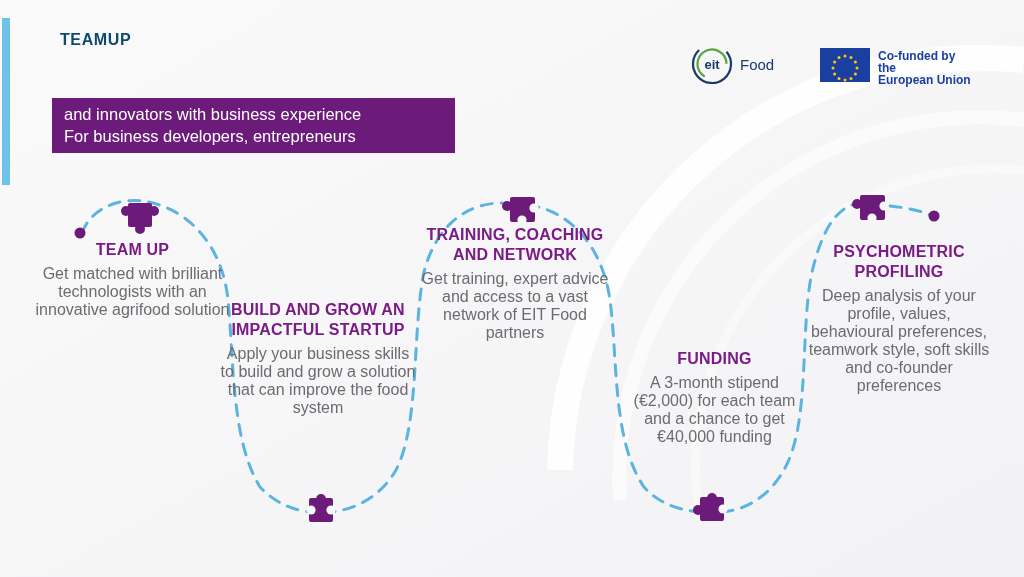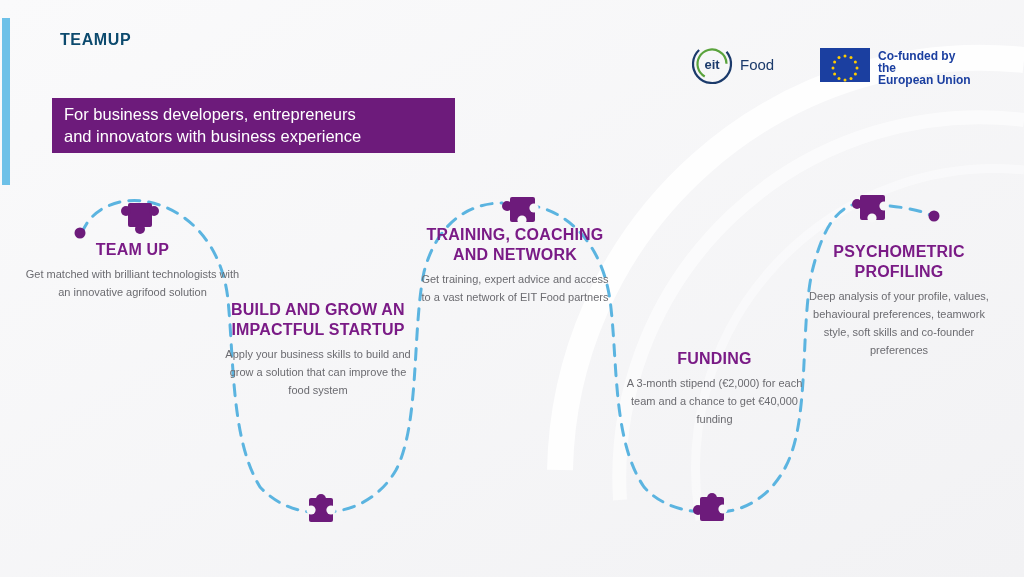--- a/index.html
+++ b/index.html
@@ -57,21 +57,21 @@
   
   .node{position:absolute;z-index:4;}
 
   
   .step{position:absolute;z-index:3;text-align:center;}
   .step-title{
     color:#7a1b86;font-weight:bold;font-size:16px;line-height:20px;
     letter-spacing:.2px;
   }
   .step-body{
-    color:#6b6b70;font-size:11px;line-height:18px;margin-top:5px;
+    color:#6b6b70;font-size:16px;line-height:18px;margin-top:5px;
   }
 
   .s1{left:20px;  top:240px; width:225px;}
   .s2{left:218px; top:300px; width:200px;}
   .s3{left:418px; top:225px; width:194px;}
   .s4{left:610px; top:349px; width:185px;margin-left:12px;}
   .s5{left:800px; top:242px; width:182px;margin-left:8px;}
 </style>
 </head>
 <body>
@@ -91,22 +91,22 @@
     <path d="M 1024 170 A 300 300 0 0 0 700 520" fill="none" stroke="#ffffff" stroke-width="9" opacity="0.45"></path>
   </svg>
 
   <div class="accent-bar"></div>
 
   <div class="kicker">TEAMUP</div>
 
 
   <div class="banner">
     <div class="banner-text">
+      <div>and innovators with business experience</div>
       <div>For business developers, entrepreneurs</div>
-      <div>and innovators with business experience</div>
     </div>
   </div>
 
   <div class="eit-logo">
     <svg viewBox="0 0 100 42" width="100" height="42">
       <circle cx="22" cy="21" r="19" fill="none" stroke="#1b3a6b" stroke-width="2.2" stroke-dasharray="88 32" transform="rotate(-40 22 21)"></circle>
       <circle cx="22" cy="21" r="14.5" fill="none" stroke="#5aa33c" stroke-width="2.2" stroke-dasharray="60 32" transform="rotate(120 22 21)"></circle>
       <text x="22" y="26" text-anchor="middle" font-family="'Liberation Sans', sans-serif" font-size="13" font-weight="bold" fill="#1b3a6b">eit</text>
       <text x="50" y="27" font-family="'Liberation Sans', sans-serif" font-size="15" fill="#1b3a6b">Food</text>
     </svg>

